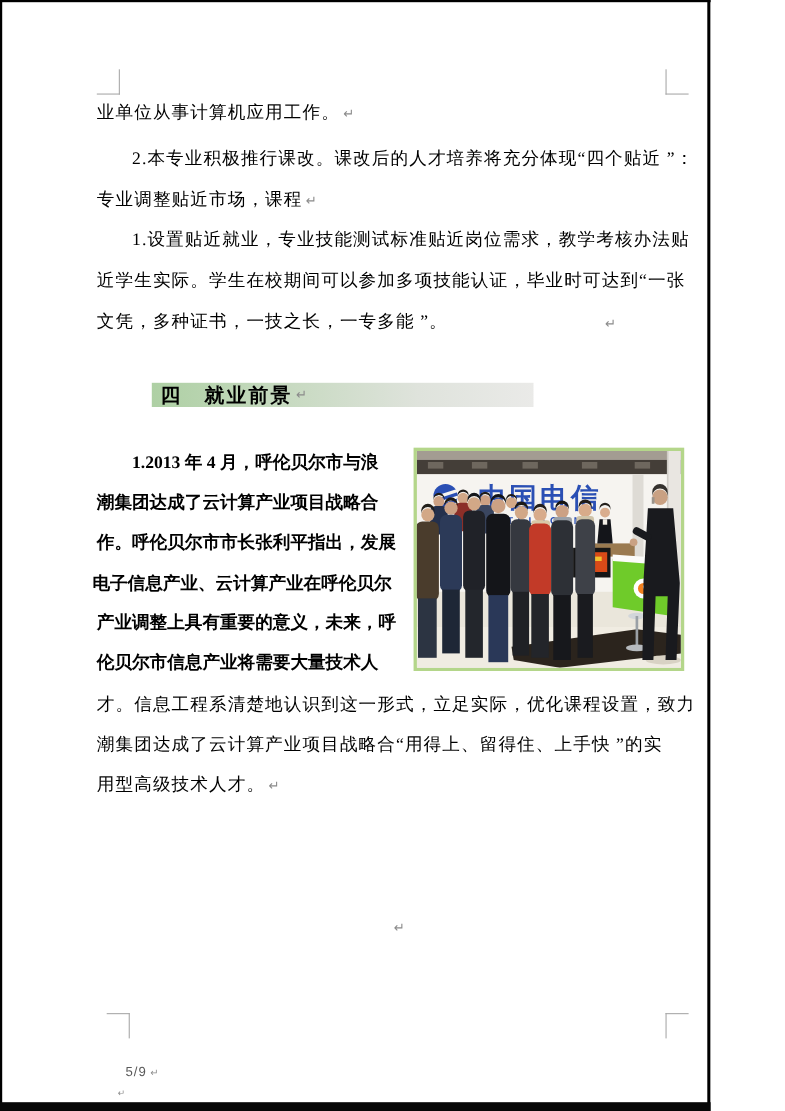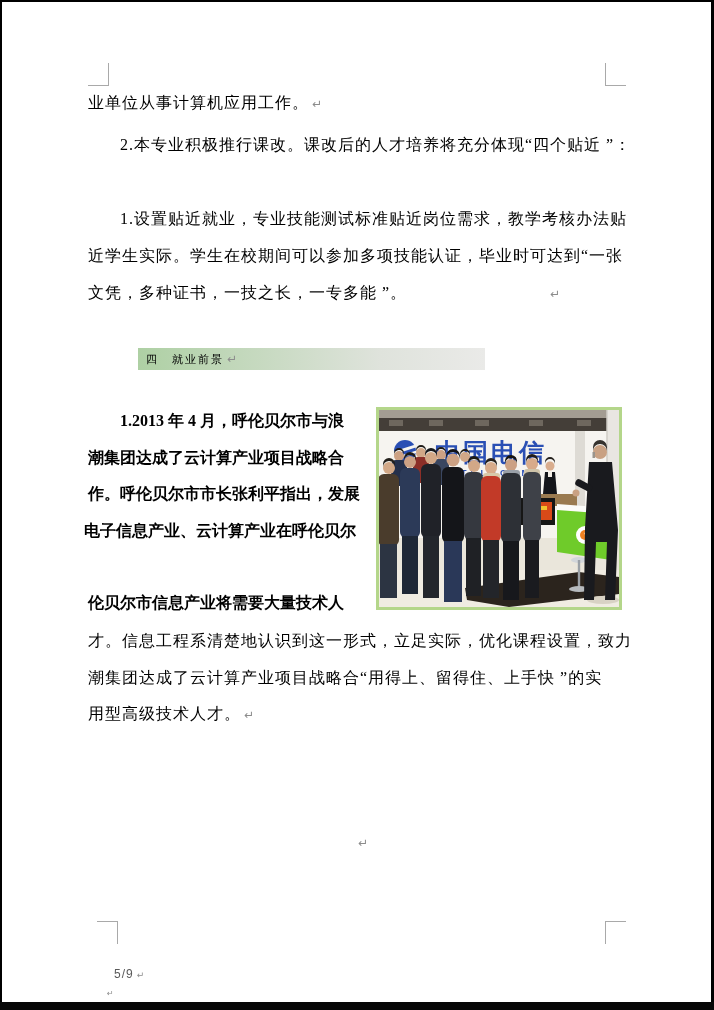--- a/index.html
+++ b/index.html
@@ -1,16 +1,16 @@
 <!DOCTYPE html>
 <html><head>
 <meta charset="utf-8">
 <style>
   html,body{margin:0;padding:0;background:#fff;}
-  .screen{position:relative;width:714px;height:1010px;background:#ffffff;overflow:hidden;
+  .screen{position:relative;width:646px;height:1010px;background:#ffffff;overflow:hidden;
           font-family:"Liberation Serif","DejaVu Serif",serif;}
   
   .frame-edge{position:absolute;background:#000;z-index:50;}
   .frame-top{left:0;top:0;width:714px;height:2px;}
   .frame-left{left:0;top:0;width:2px;height:1010px;}
   .frame-right{right:0;top:0;width:3px;height:1010px;}
   .frame-bottom{left:0;bottom:0;width:714px;height:8px;background:#070707;}
 
   
   .crop{position:absolute;width:20px;height:22px;z-index:2;}
@@ -23,21 +23,21 @@
         letter-spacing:1px;z-index:3;}
   .col{letter-spacing:0;font-weight:bold;}
   .pilcrow{color:#8c8c8c;font-family:"DejaVu Sans",sans-serif;font-size:12px;margin-left:3px;
            letter-spacing:0;}
   .pilcrow-abs{position:absolute;color:#8c8c8c;font-family:"DejaVu Sans",sans-serif;
                font-size:12px;z-index:3;}
 
   .heading-bar{position:absolute;left:138px;top:348px;width:347px;height:22px;
                background:linear-gradient(to right,#aed0a4,#dfe3dc 70%,#eaeae8);
                display:flex;align-items:center;padding-left:8px;box-sizing:border-box;z-index:3;}
-  .heading-text{font-size:11px;font-weight:normal;color:#000;letter-spacing:2px;line-height:22px;}
+  .heading-text{font-size:18px;font-weight:bold;color:#000;letter-spacing:2px;line-height:22px;}
 
   .photo{position:absolute;left:376px;top:407px;width:246px;height:203px;
          border:3px solid #b4d68a;box-sizing:border-box;background:#f7f5f2;z-index:4;}
   .photo svg{display:block;}
 
   .footer-text{position:absolute;left:114px;top:967px;font-family:"Liberation Sans","DejaVu Sans",sans-serif;
                font-size:12px;color:#595959;letter-spacing:1px;z-index:3;text-align:center;}
   .footer-mark{position:absolute;left:107px;top:989px;font-size:8px;color:#8c8c8c;
                font-family:"DejaVu Sans",sans-serif;z-index:3;}
 </style>
@@ -52,35 +52,37 @@
   <div class="frame-edge frame-bottom"></div>
 
   <div class="crop crop-tl"></div>
   <div class="crop crop-tr"></div>
   <div class="crop crop-bl"></div>
   <div class="crop crop-br"></div>
 
   <div class="line" style="left:88px;top:92px;"><span>业单位从事计算机应用工作。</span><span class="pilcrow">↵</span></div>
 
   <div class="line" style="left:120px;top:134px;"><span>2.本专业积极推行课改。课改后的人才培养将充分体现“四个贴近 ”：</span></div>
+  <div class="line" style="left:88px;top:171px;"><span>专业调整贴近市场，课程</span><span class="pilcrow">↵</span></div>
 
   <div class="line" style="left:120px;top:208px;"><span>1.设置贴近就业，专业技能测试标准贴近岗位需求，教学考核办法贴</span></div>
   <div class="line" style="left:88px;top:245px;"><span>近学生实际。学生在校期间可以参加多项技能认证，毕业时可达到“一张</span></div>
   <div class="line" style="left:88px;top:282px;"><span>文凭，多种证书，一技之长，一专多能 ”。</span></div>
   <span class="pilcrow-abs" style="left:550px;top:287px;">↵</span>
 
   <div class="heading-bar">
     <span class="heading-text">四　就业前景</span>
     <span class="pilcrow">↵</span>
   </div>
 
   <div class="line col" style="left:120px;top:410px;"><span>1.2013 年 4 月，呼伦贝尔市与浪</span></div>
   <div class="line col" style="left:88px;top:447px;"><span>潮集团达成了云计算产业项目战略合</span></div>
   <div class="line col" style="left:88px;top:483px;"><span>作。呼伦贝尔市市长张利平指出，发展</span></div>
   <div class="line col" style="left:84px;top:520px;text-align:right;"><span>电子信息产业、云计算产业在呼伦贝尔</span></div>
+  <div class="line col" style="left:88px;top:556px;"><span>产业调整上具有重要的意义，未来，呼</span></div>
   <div class="line col" style="left:88px;top:592px;"><span>伦贝尔市信息产业将需要大量技术人</span></div>
 
   <div class="line" style="left:88px;top:630px;"><span>才。信息工程系清楚地认识到这一形式，立足实际，优化课程设置，致力</span></div>
   <div class="line" style="left:88px;top:667px;"><span>潮集团达成了云计算产业项目战略合“用得上、留得住、上手快 ”的实</span></div>
   <div class="line" style="left:88px;top:703px;"><span>用型高级技术人才。</span><span class="pilcrow">↵</span></div>
 
   <span class="pilcrow-abs" style="left:358px;top:836px;">↵</span>
 
   <div class="photo">
     <svg width="240" height="197" viewBox="0 0 240 197">

